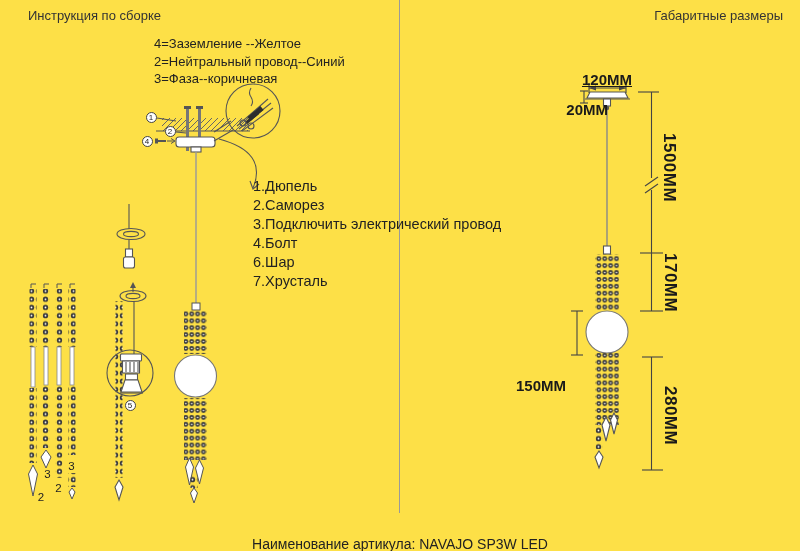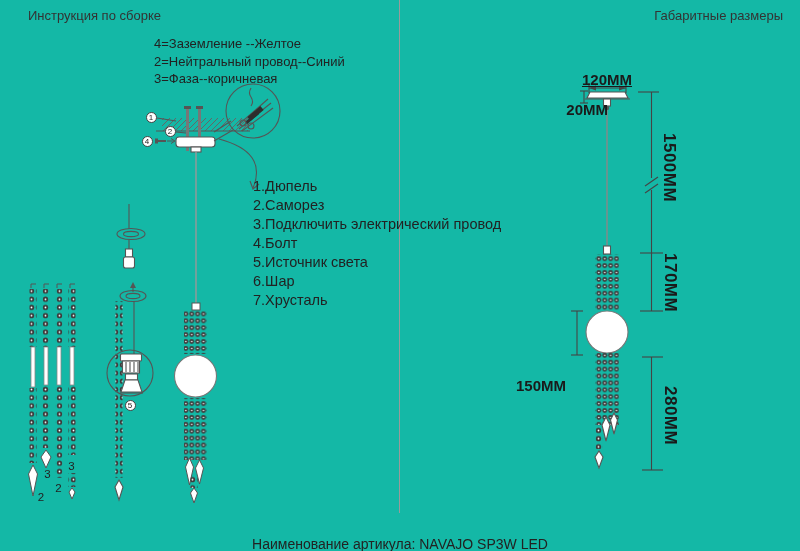--- a/index.html
+++ b/index.html
@@ -1,17 +1,17 @@
 <!DOCTYPE html>
 <html><head>
 <meta charset="utf-8">
 <style>
   html,body{margin:0;padding:0;background:#fff;}
   #sheet{
-    position:relative;width:800px;height:551px;background:#14b8a6;overflow:hidden;
+    position:relative;width:800px;height:551px;background:#fde047;overflow:hidden;
     font-family:"Liberation Sans", sans-serif;color:#222;
   }
   .abs{position:absolute;}
   .hdr{font-size:13px;color:#333;}
   .legend-line{font-size:13px;line-height:17.5px;color:#222;white-space:nowrap;}
   .part-line{font-size:14.5px;line-height:19px;color:#222;white-space:nowrap;margin-left:32px;}
   .footer{font-size:14px;color:#222;width:800px;text-align:center;margin-top:20px;}
   .dim{font-weight:bold;color:#1a1a1a;font-size:15px;white-space:nowrap;}
   .dim-v{font-weight:bold;color:#1a1a1a;font-size:17px;writing-mode:vertical-rl;letter-spacing:0.5px;white-space:nowrap;}
   .callout{
@@ -223,21 +223,20 @@
     <div class="legend-line">4=Заземление --Желтое</div>
     <div class="legend-line">2=Нейтральный провод--Синий</div>
     <div class="legend-line">3=Фаза--коричневая</div>
   </div>
 
   <div class="abs" style="left:221px;top:177px;">
     <div class="part-line">1.Дюпель</div>
     <div class="part-line">2.Саморез</div>
     <div class="part-line">3.Подключить электрический провод</div>
     <div class="part-line">4.Болт</div>
-    <div class="part-line">5.Источник света</div>
     <div class="part-line">6.Шар</div>
     <div class="part-line">7.Хрусталь</div>
   </div>
 
   <div class="abs callout" style="left:145.5px;top:111.5px;">1</div>
   <div class="abs callout" style="left:164.5px;top:125.5px;">2</div>
   <div class="abs callout" style="left:141.5px;top:135.5px;">4</div>
   <div class="abs callout" style="left:124.5px;top:399.5px;">5</div>
 
   <div class="abs strand-num" style="left:41px;top:491px;">2</div>

